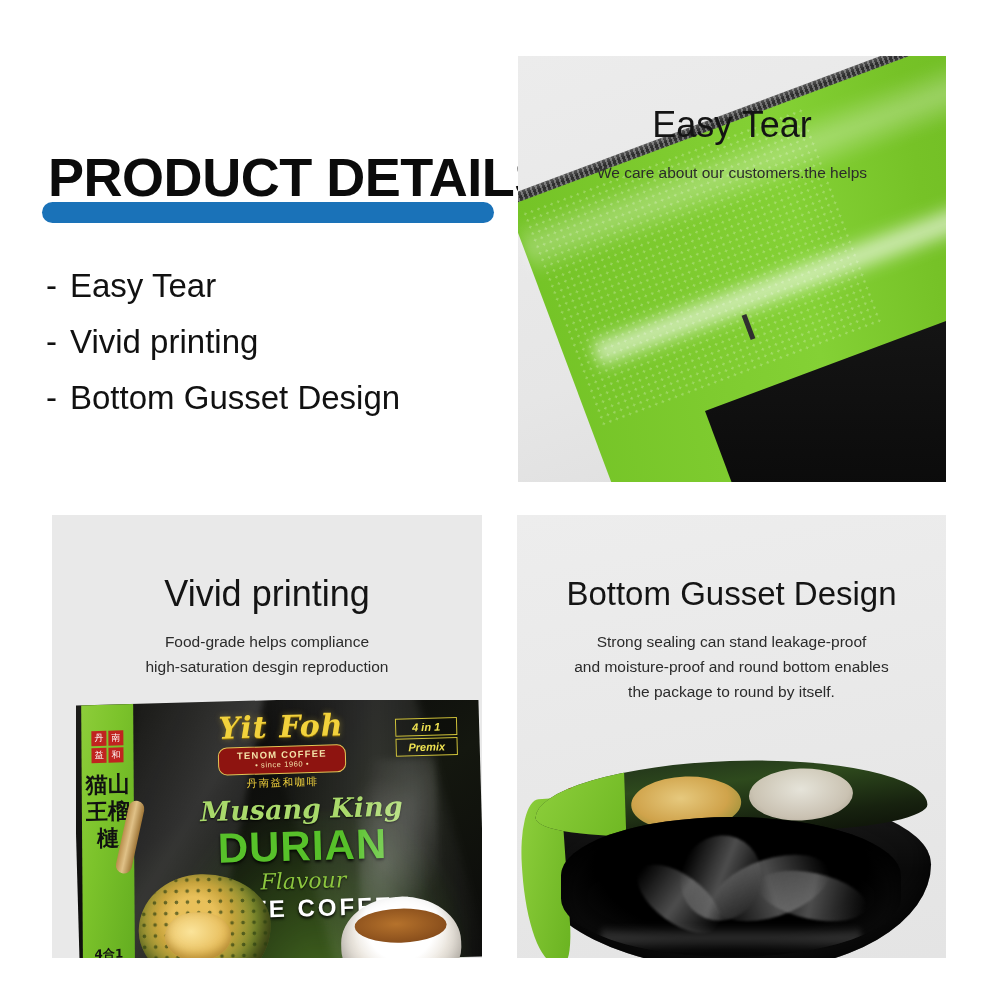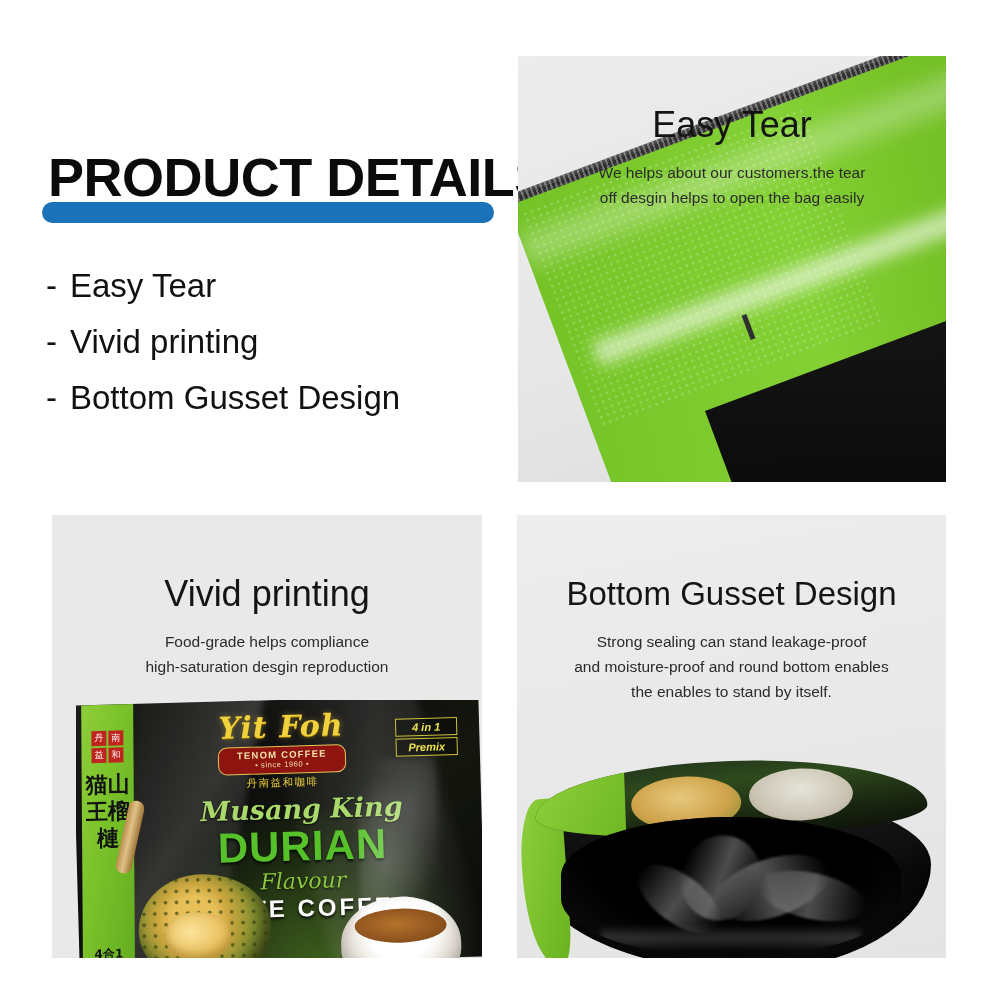--- a/index.html
+++ b/index.html
@@ -339,22 +339,21 @@
         <div class="et-emboss"></div>
         <div class="et-green-sheen"></div>
         <div class="et-green-sheen2"></div>
       </div>
       <div class="et-black"></div>
       <div class="et-notch"></div>
     </div>
     <div class="panel-caption" style="top:48px;">
       <div class="panel-title">Easy Tear</div>
       <div class="panel-sub">
-        <div>We helps about our customers.the tear</div>
-        <div>off desgin helps to open the bag easily</div>
+        <div>We care about our customers.the helps</div>
       </div>
     </div>
   </div>
 
   <div class="panel" id="panel-vivid">
     <div class="panel-caption" style="top:58px;">
       <div class="panel-title">Vivid printing</div>
       <div class="panel-sub">
         <div>Food-grade helps compliance</div>
         <div>high-saturation desgin reproduction</div>
@@ -431,18 +430,18 @@
           <div class="crease c4"></div>
           <div class="gloss"></div>
         </div>
       </div>
     </div>
     <div class="panel-caption" style="top:58px;">
       <div class="panel-title small">Bottom Gusset Design</div>
       <div class="panel-sub">
         <div>Strong sealing can stand leakage-proof</div>
         <div>and moisture-proof and round bottom enables</div>
-        <div>the enables to stand by itself.</div>
+        <div>the package to round by itself.</div>
       </div>
     </div>
   </div>
 
 </div>
 
 </body></html>

